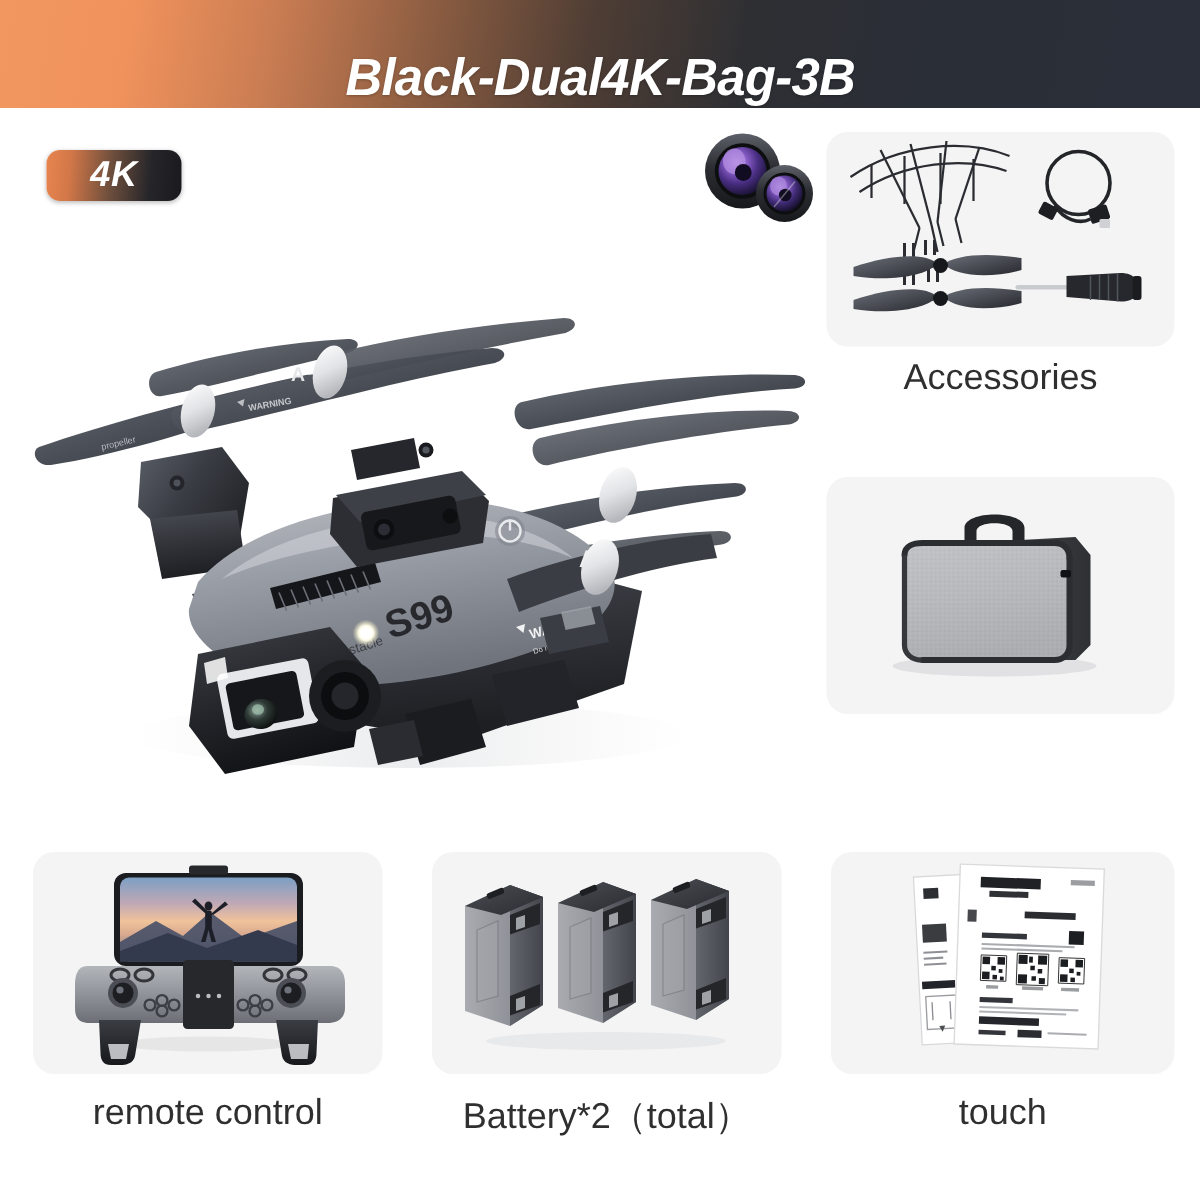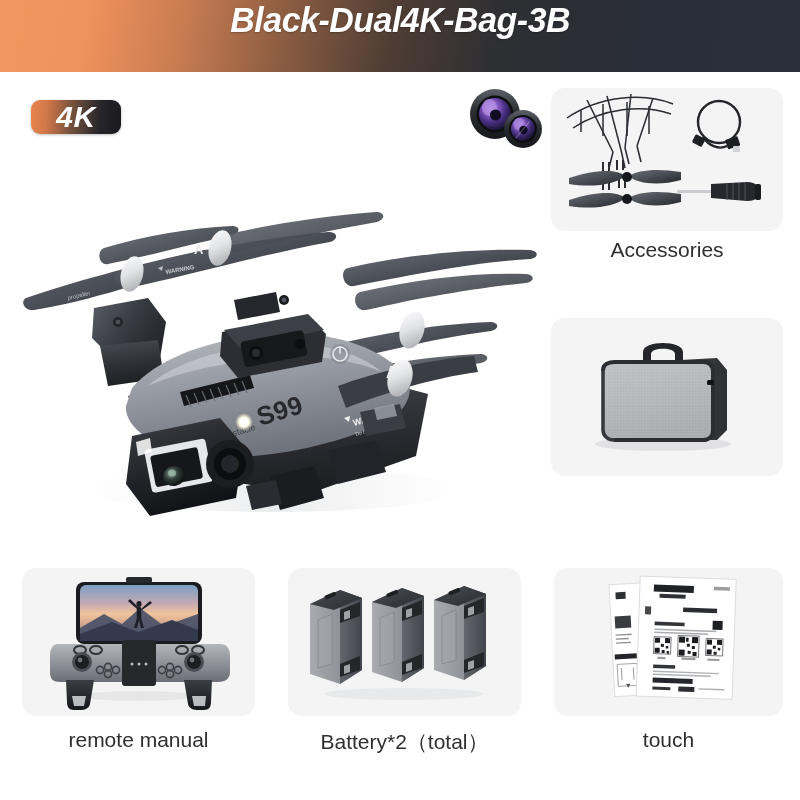--- a/index.html
+++ b/index.html
@@ -10,55 +10,55 @@
     overflow: hidden;
   }
   #page { position: relative; width: 800px; height: 800px; background: #fff; }
 
   
   .banner {
     position: absolute; left: 0; top: 0; width: 800px; height: 72px;
     background: linear-gradient(100deg,
        #f2975f 0%, #f0925c 11%, #c97c52 23%, #8a5c41 36%,
        #4e3d34 49%, #2e2f33 62%, #2a2e37 78%, #2b2f39 100%);
-    display: flex; align-items: flex-start; justify-content: center;
+    display: flex; align-items: flex-end; justify-content: center;
   }
   .banner-title {
     font-size: 35px; font-weight: bold; font-style: italic;
     color: #ffffff; letter-spacing: -0.5px;
     font-family: "Liberation Sans", sans-serif;
     text-shadow: 0 1px 2px rgba(0,0,0,.25);
     transform: scaleX(.97);
   }
 
   
   .badge4k {
     position: absolute; left: 31px; top: 100px;
     width: 90px; height: 34px; border-radius: 9px;
     background: linear-gradient(95deg, #e8854f 0%, #d27748 18%, #6d4e3c 48%, #26262a 76%, #1a1a1e 100%);
     display: flex; align-items: center; justify-content: center;
     box-shadow: 0 1px 3px rgba(0,0,0,.25);
   }
   .badge4k span {
-    color: #fff; font-size: 30px; font-weight: bold; font-style: italic;
+    color: #fff; font-size: 24px; font-weight: bold; font-style: italic;
     letter-spacing: .5px;
   }
 
   
   .lens-icon { position: absolute; left: 466px; top: 88px; width: 78px; height: 62px; }
 
   
   .panel {
     position: absolute;
     background: #f4f4f4;
     border-radius: 14px;
   }
   .panel-label {
     position: absolute; width: 100%; text-align: center;
-    font-size: 21px; color: #2f2f2f; font-family: "Liberation Sans", sans-serif;
+    font-size: 24px; color: #2f2f2f; font-family: "Liberation Sans", sans-serif;
   }
   #panel-accessories { left: 551px; top: 88px; width: 232px; height: 143px; }
   #label-accessories { left: 551px; top: 238px; width: 232px; }
   #panel-bag         { left: 551px; top: 318px; width: 232px; height: 158px; }
   #label-bag         { left: 551px; top: 484px; width: 232px; }
   #panel-remote      { left: 22px;  top: 568px; width: 233px; height: 148px; }
   #label-remote      { left: 22px;  top: 728px; width: 233px; }
   #panel-battery     { left: 288px; top: 568px; width: 233px; height: 148px; }
   #label-battery     { left: 288px; top: 728px; width: 233px; }
   #panel-manual      { left: 554px; top: 568px; width: 229px; height: 148px; }
@@ -467,21 +467,21 @@
           <circle cx="117" cy="96" r="1.5"></circle>
           <circle cx="124" cy="96" r="1.5"></circle>
       </g>
 
       <path d="M44 112 L72 112 L68 136 C67 141 62 142 58 142 L52 142 C47 142 45 139 45 134 Z" fill="url(#gripG)"></path>
       <path d="M162 112 L190 112 L189 134 C189 139 187 142 182 142 L176 142 C172 142 167 141 166 136 Z" fill="url(#gripG)"></path>
       <path d="M50 128 L64 128 L62 138 L52 138 Z" fill="#d6d8db" opacity=".85"></path>
       <path d="M170 128 L184 128 L183 138 L172 138 Z" fill="#d6d8db" opacity=".85"></path>
     </svg>
   </div>
-  <div class="panel-label" id="label-remote">remote manual</div>
+  <div class="panel-label" id="label-remote">remote control</div>
 
   <div class="panel" id="panel-battery">
     <svg class="panel-art" viewBox="0 0 233 148">
       <defs>
         <linearGradient id="battFace" x1="0" y1="0" x2="1" y2="0">
           <stop offset="0%" stop-color="#a9abb0"></stop>
           <stop offset="60%" stop-color="#8e9197"></stop>
           <stop offset="100%" stop-color="#787b81"></stop>
         </linearGradient>
         <linearGradient id="battSide" x1="0" y1="0" x2="1" y2="0">

